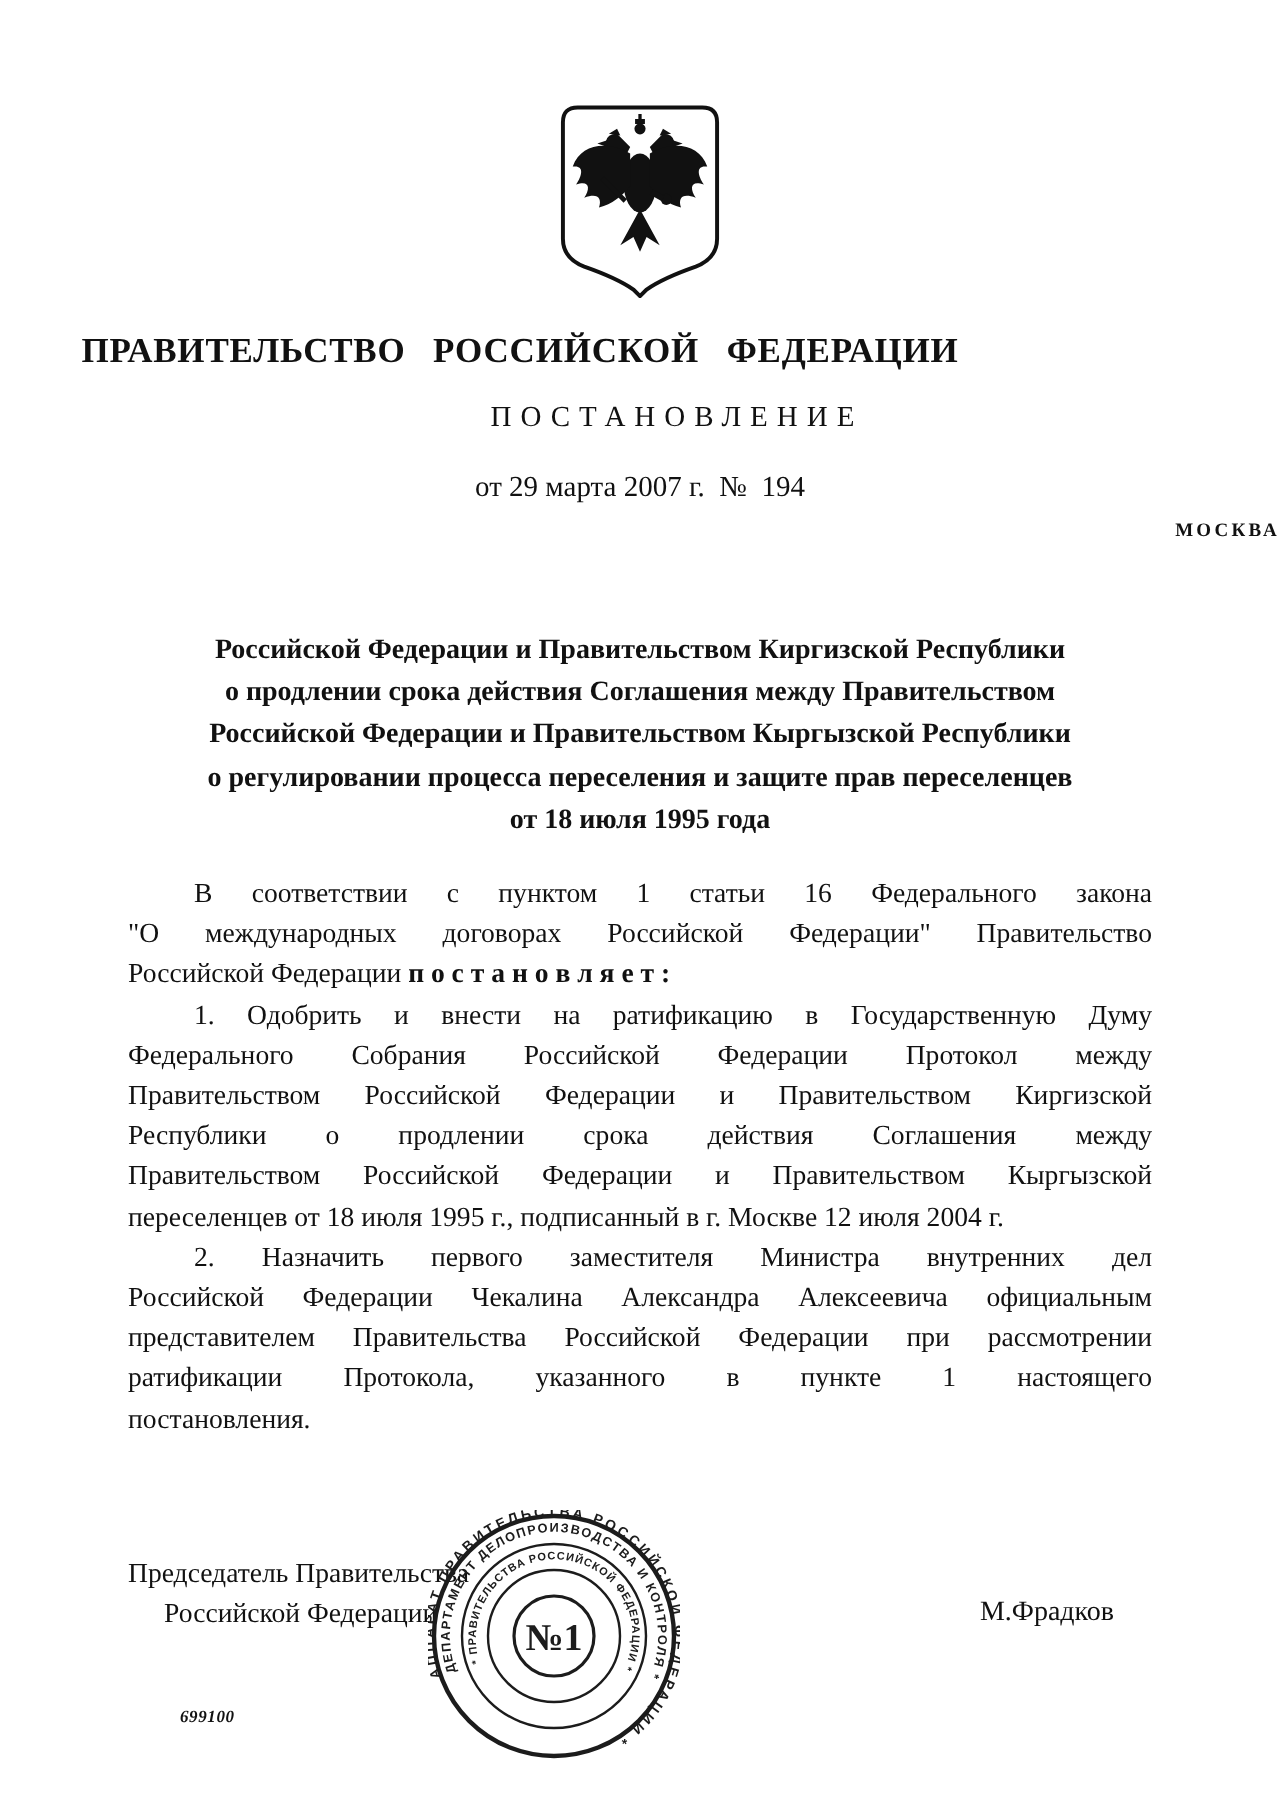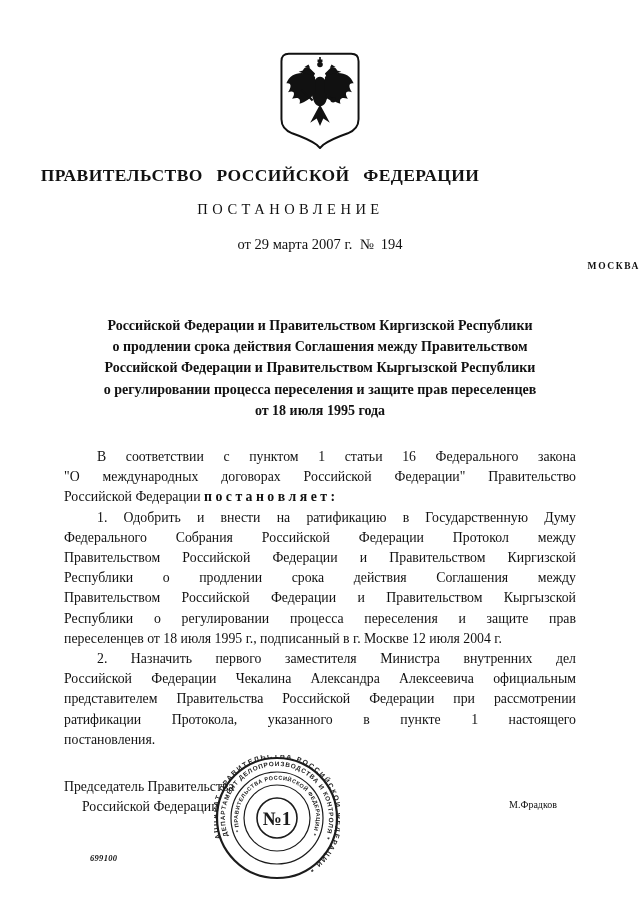--- a/index.html
+++ b/index.html
@@ -14,50 +14,50 @@
   .abs{position:absolute;}
   
   #emblem{left:279px;top:52px;width:82px;height:97px;}
   #org-name{
     left:0;top:165px;width:520px;
     text-align:center;font-weight:700;font-size:17.5px;
     word-spacing:9px;letter-spacing:.4px;
   }
   #doc-type{
     left:0;top:201px;width:581px;
-    text-align:center;font-size:14.5px;letter-spacing:4.5px;
+    text-align:center;font-size:14.5px;letter-spacing:4.5px;padding-left:48px;
   }
   #date-line{
     left:0;top:236px;width:640px;
     text-align:center;font-size:14.5px;white-space:pre;
   }
   #city{
     left:0;top:261px;width:640px;
     text-align:right;font-size:9.5px;font-weight:700;letter-spacing:1.6px;
   }
   
   #subject{
     left:63px;top:315px;width:514px;
     font-weight:700;font-size:14px;line-height:21.2px;
   }
   #subject .tline{text-align:center;}
   
   #body-text{
-    left:64px;top:447px;width:512px;
+    left:64px;top:437px;width:512px;
     font-size:13.8px;line-height:20.2px;
   }
   .just .tline{text-align:justify;text-align-last:justify;text-justify:inter-word;}
   .just .tline.first{text-indent:33px;}
   .just.relax-last .tline.last{text-align-last:left;}
   .resolve-line{text-align:left;}
   .resolve-word{font-weight:700;}
   
   #sig-line1{left:64px;top:779px;font-size:13.8px;}
   #sig-line2{left:82px;top:799px;font-size:13.8px;}
-  #sig-name{right:83px;top:799px;font-size:10px;}
+  #sig-name{right:83px;top:799px;font-size:14px;}
   
   #stamp{left:214px;top:755px;width:126px;height:126px;}
   #stamp text{
     font-family:"Liberation Sans","DejaVu Sans",sans-serif;
     font-weight:700;fill:#1c1c1c;
   }
   .ring-outer-text{font-size:7px;letter-spacing:1.6px;}
   .ring-middle-text{font-size:6.4px;letter-spacing:.8px;}
   .ring-inner-text{font-size:5.5px;letter-spacing:.5px;}
   .stamp-number{
@@ -119,21 +119,20 @@
     </div>
   <div class="resolve-line">
     <span>Российской Федерации </span><span class="resolve-word">п о с т а н о в л я е т :</span>
   </div>
   <div class="just relax-last">
       <div class="tline first">1. Одобрить и внести на ратификацию в Государственную Думу</div>
       <div class="tline">Федерального Собрания Российской Федерации Протокол между</div>
       <div class="tline">Правительством Российской Федерации и Правительством Киргизской</div>
       <div class="tline">Республики о продлении срока действия Соглашения между</div>
       <div class="tline">Правительством Российской Федерации и Правительством Кыргызской</div>
-      <div class="tline">Республики о регулировании процесса переселения и защите прав</div>
       <div class="tline last">переселенцев от 18 июля 1995 г., подписанный в г. Москве 12 июля 2004 г.</div>
     </div>
   <div class="just relax-last">
       <div class="tline first">2. Назначить первого заместителя Министра внутренних дел</div>
       <div class="tline">Российской Федерации Чекалина Александра Алексеевича официальным</div>
       <div class="tline">представителем Правительства Российской Федерации при рассмотрении</div>
       <div class="tline">ратификации Протокола, указанного в пункте 1 настоящего</div>
       <div class="tline last">постановления.</div>
     </div>
 </div>

